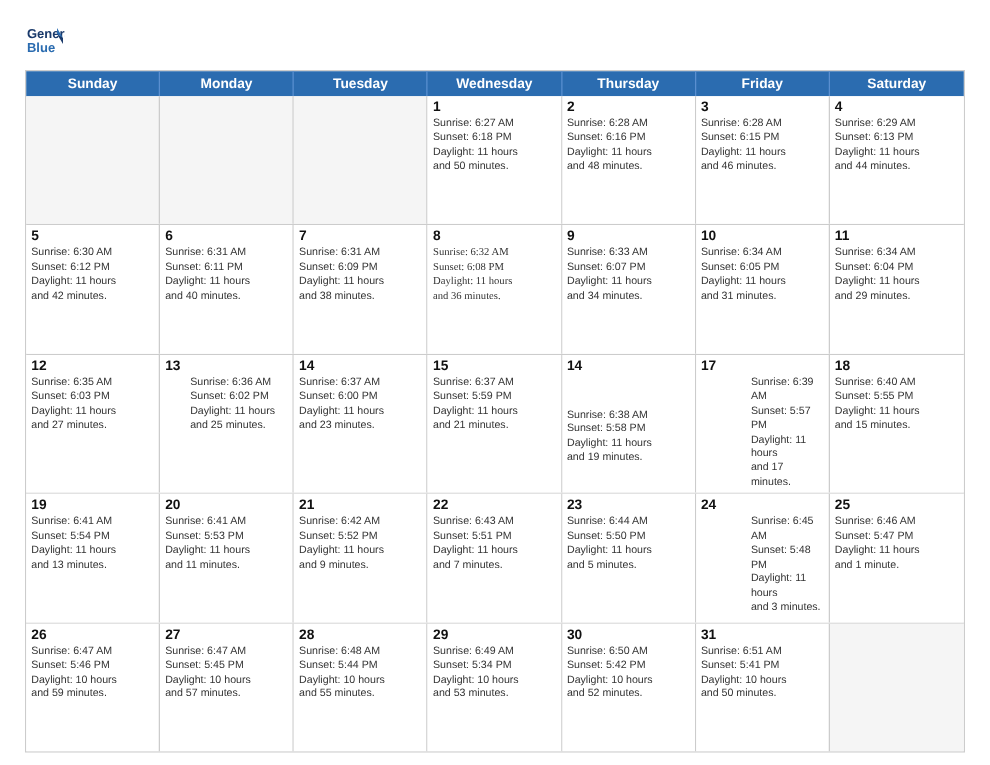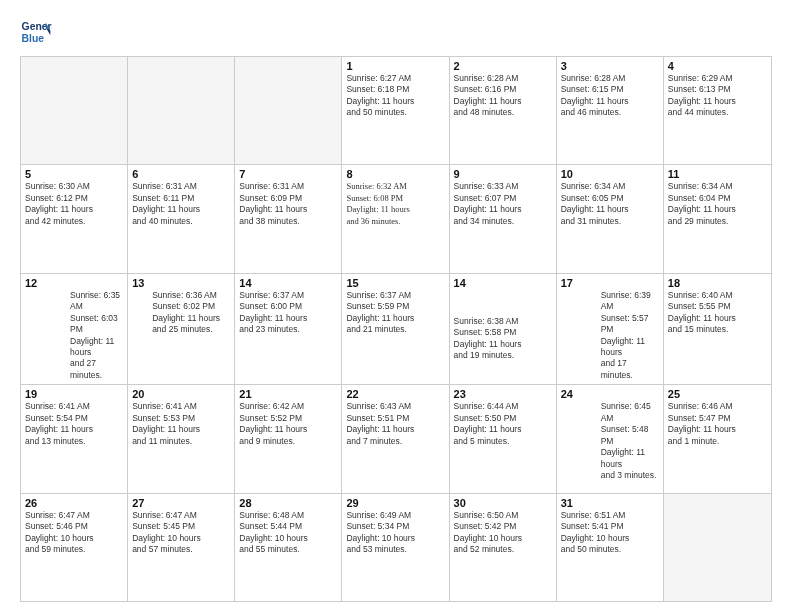--- a/index.html
+++ b/index.html
@@ -112,20 +112,29 @@
         <polygon points="32,14 38,18 38,24" fill="#1a3a6b"></polygon>
       </svg>
     </div>
     <div class="title-block">
       <div class="month-title"></div>
       <div class="subtitle"></div>
     </div>
   </div>
 
   <div class="calendar">
+    <div class="cal-header-row">
+    <div class="cal-header-cell">Sunday</div>
+        <div class="cal-header-cell">Monday</div>
+        <div class="cal-header-cell">Tuesday</div>
+        <div class="cal-header-cell">Wednesday</div>
+        <div class="cal-header-cell">Thursday</div>
+        <div class="cal-header-cell">Friday</div>
+        <div class="cal-header-cell">Saturday</div>
+      </div>
     <div class="cal-body">
     <div class="cal-row">
           <div class="cal-cell empty"></div>
           <div class="cal-cell empty"></div>
           <div class="cal-cell empty"></div>
           <div class="cal-cell">
             <div class="day-num">1</div>
             <div class="cell-text" style="white-space: pre-line;">Sunrise: 6:27 AM
 Sunset: 6:18 PM
 Daylight: 11 hours
@@ -200,21 +209,21 @@
             <div class="day-num">11</div>
             <div class="cell-text" style="white-space: pre-line;">Sunrise: 6:34 AM
 Sunset: 6:04 PM
 Daylight: 11 hours
 and 29 minutes.</div>
           </div>
         </div>
         <div class="cal-row">
           <div class="cal-cell">
             <div class="day-num">12</div>
-            <div class="cell-text" style="white-space: pre-line; margin-left: 45px;">Sunrise: 6:35 AM
+            <div class="cell-text" style="white-space: pre-line;">Sunrise: 6:35 AM
 Sunset: 6:03 PM
 Daylight: 11 hours
 and 27 minutes.</div>
           </div>
           <div class="cal-cell">
             <div class="day-num">13</div>
             <div class="cell-text" style="white-space: pre-line; margin-left: 20px;">Sunrise: 6:36 AM
 Sunset: 6:02 PM
 Daylight: 11 hours
 and 25 minutes.</div>

